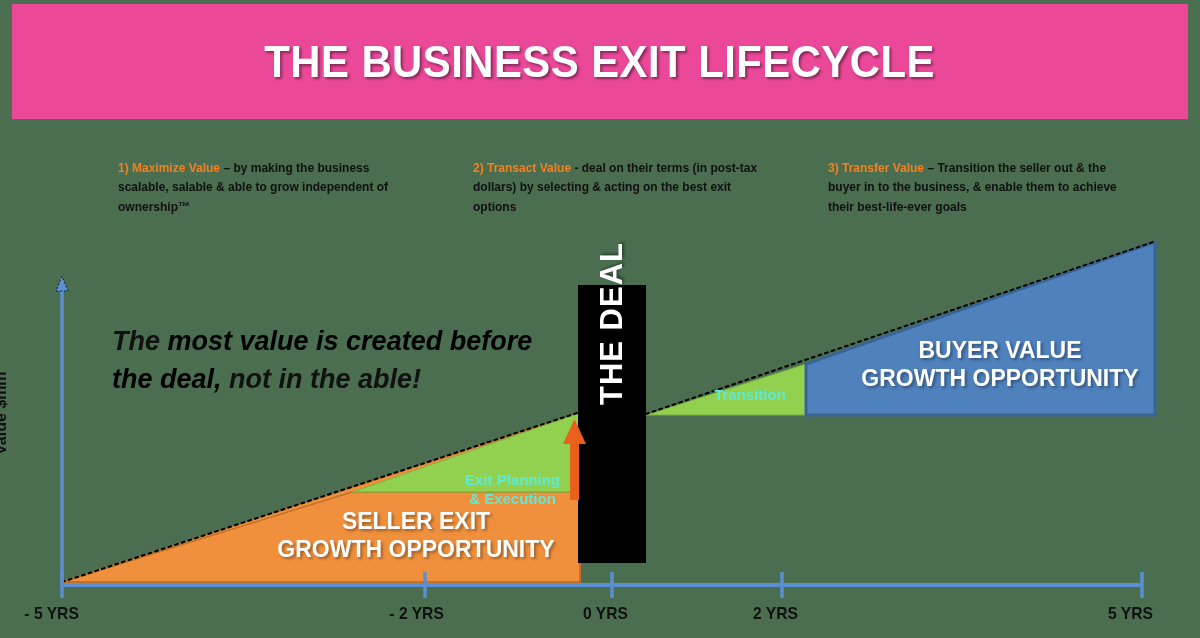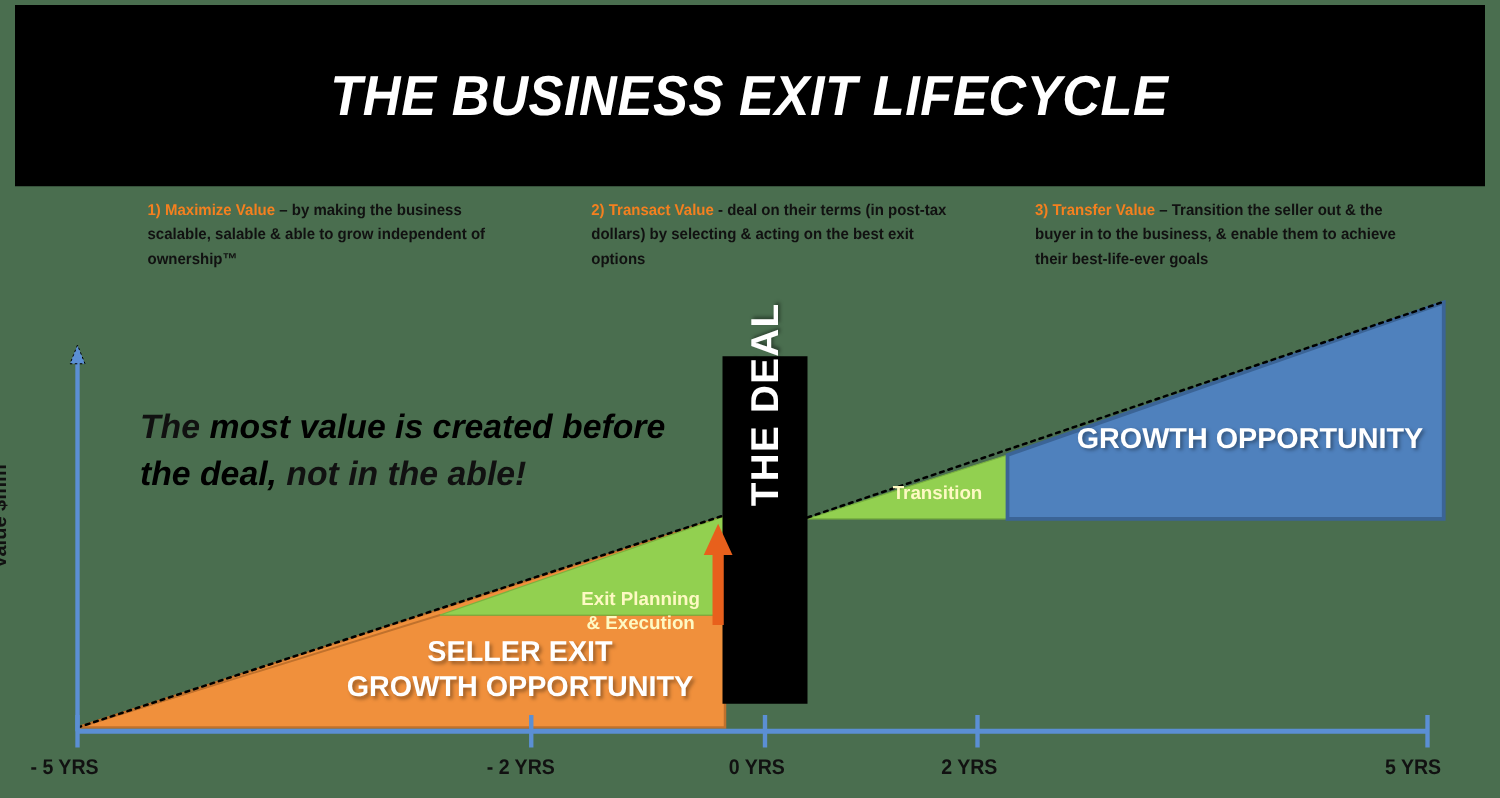--- a/index.html
+++ b/index.html
@@ -18,26 +18,25 @@
     position: absolute;
     inset: 0;
     background: #4a6e4f;
   }
   
   .header-banner {
     position: absolute;
     left: 12px;
     top: 4px;
     width: 1176px;
-    height: 145px;
-    background: #000000;
+    height: 115px;
+    background: #ec4899;
     display: flex;
     align-items: center;
     justify-content: center;
-    font-style: italic;
   }
   .header-title {
     color: #ffffff;
     font-family: "Liberation Sans Narrow", "Liberation Sans", sans-serif;
     font-weight: bold;
     font-size: 45px;
     letter-spacing: 0.5px;
     transform: scaleX(0.93);
     text-shadow: 2px 2px 3px rgba(0,0,0,0.45);
     white-space: nowrap;
@@ -93,21 +92,21 @@
     color: #ffffff;
     font-weight: bold;
     font-size: 23px;
     line-height: 1.22;
     text-align: center;
     text-shadow: 2px 2px 3px rgba(0,0,0,0.35);
     white-space: nowrap;
   }
   .small-label {
     position: absolute;
-    color: #fef9c3;
+    color: #5eead4;
     font-weight: bold;
     font-size: 15px;
     line-height: 1.25;
     text-align: center;
     white-space: nowrap;
   }
   .deal-label {
     position: absolute;
     left: 552px;
     top: 327px;
@@ -204,20 +203,21 @@
     </div>
 
     <div class="small-label" style="left:455px; top:451px; width:115px;margin-top:20px;">
       <div>Exit Planning</div>
       <div>&amp; Execution</div>
     </div>
 
     <div class="small-label" style="left:705px; top:386px; width:90px;">Transition</div>
 
     <div class="shape-label" style="left:850px; top:336px; width:300px;">
+      <div>BUYER VALUE</div>
       <div>GROWTH OPPORTUNITY</div>
     </div>
 
     <div class="deal-label">THE DEAL</div>
   </div>
 
   <div class="quote">
     <span>The </span><span class="hl">most value is created before the deal,</span><span> not in the able!</span>
   </div>
 

